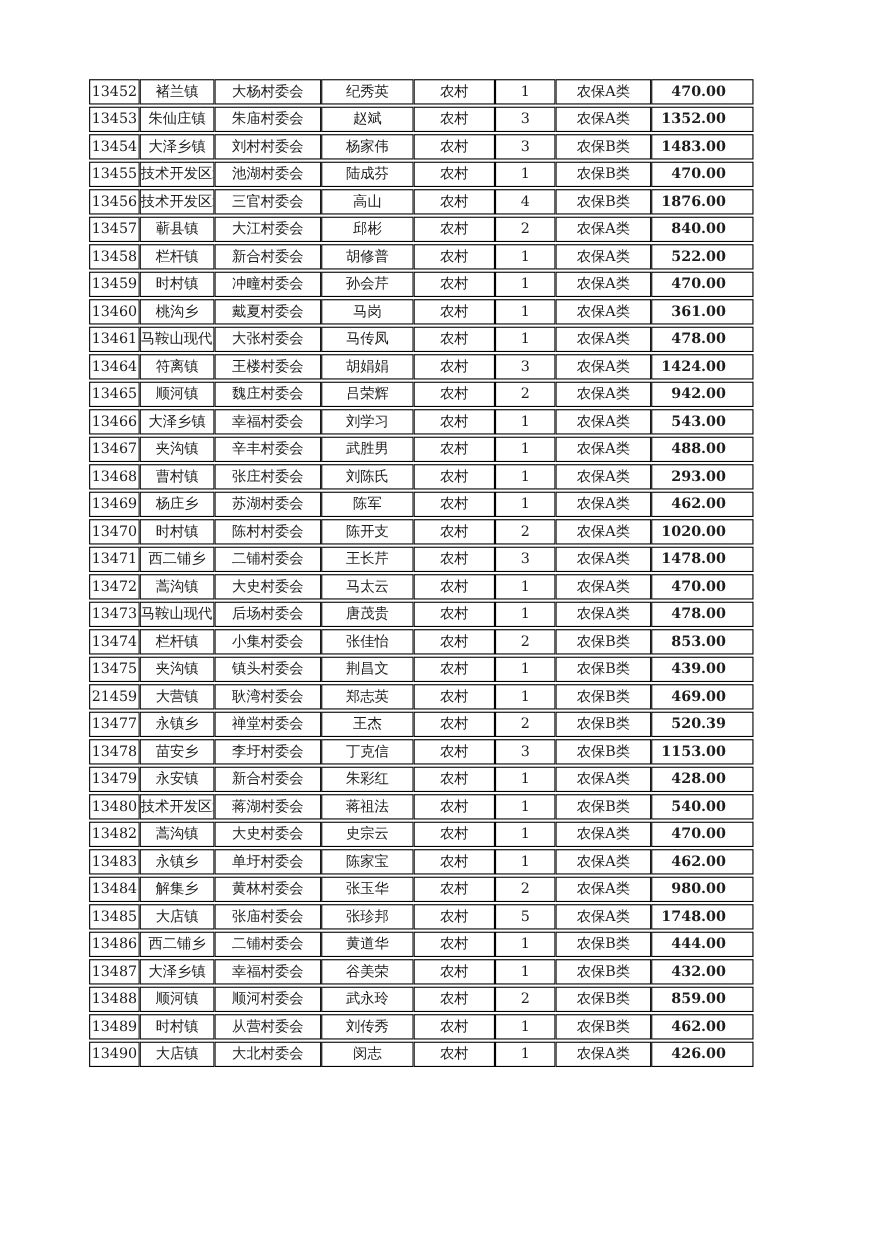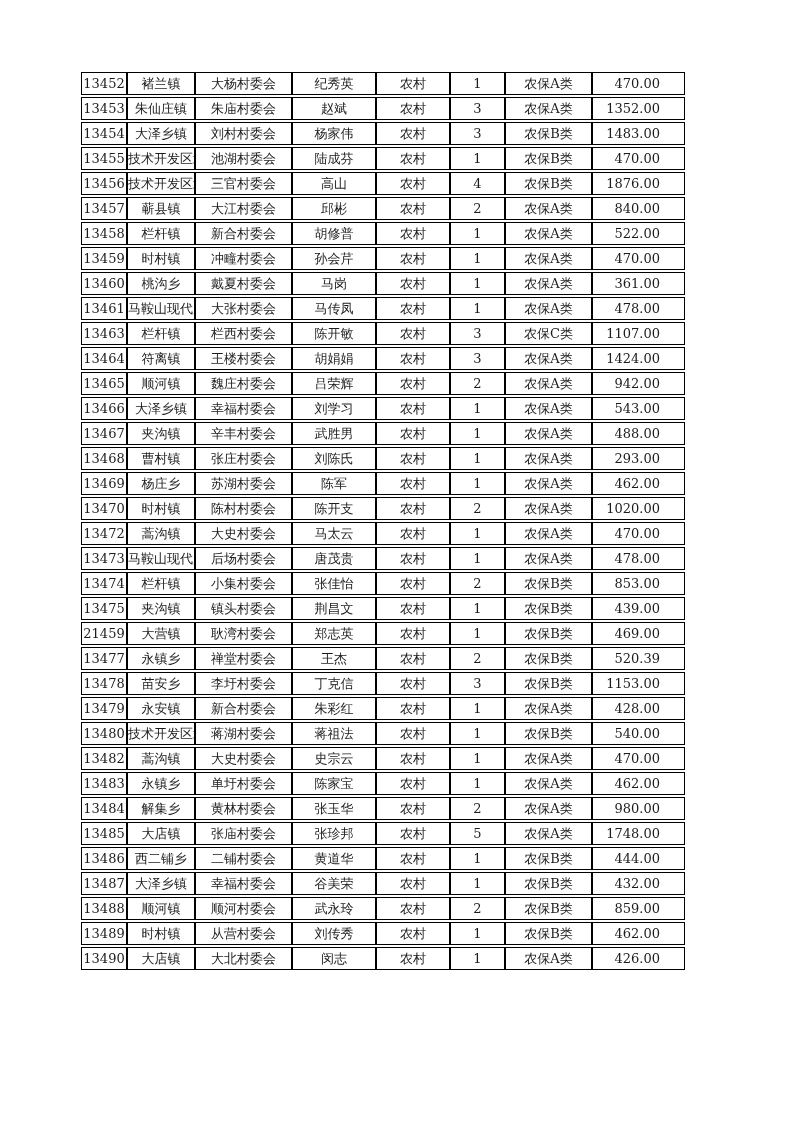--- a/index.html
+++ b/index.html
@@ -41,20 +41,21 @@
     font-size: 13px;
     color: #1c1c1c;
     text-align: center;
     white-space: nowrap;
     overflow: hidden;
     background: #ffffff;
   }
   table.benefit-table td.amount {
     text-align: right;
     padding-right: 24px;
+    font-weight: bold;
   }
   
   col.c-id       { width: 46px; }
   col.c-town     { width: 68px; }
   col.c-village  { width: 97px; }
   col.c-name     { width: 84px; }
   col.c-type     { width: 74px; }
   col.c-count    { width: 55px; }
   col.c-category { width: 87px; }
   col.c-amount   { width: 93px; }
@@ -170,30 +171,20 @@
     <td>13461</td>
     <td>马鞍山现代产业</td>
     <td>大张村委会</td>
     <td>马传凤</td>
     <td>农村</td>
     <td>1</td>
     <td>农保A类</td>
     <td class="amount">478.00</td>
   </tr>
           <tr>
-    <td>13463</td>
-    <td>栏杆镇</td>
-    <td>栏西村委会</td>
-    <td>陈开敏</td>
-    <td>农村</td>
-    <td>3</td>
-    <td>农保C类</td>
-    <td class="amount">1107.00</td>
-  </tr>
-          <tr>
     <td>13464</td>
     <td>符离镇</td>
     <td>王楼村委会</td>
     <td>胡娟娟</td>
     <td>农村</td>
     <td>3</td>
     <td>农保A类</td>
     <td class="amount">1424.00</td>
   </tr>
           <tr>
@@ -248,20 +239,30 @@
   </tr>
           <tr>
     <td>13470</td>
     <td>时村镇</td>
     <td>陈村村委会</td>
     <td>陈开支</td>
     <td>农村</td>
     <td>2</td>
     <td>农保A类</td>
     <td class="amount">1020.00</td>
+  </tr>
+          <tr>
+    <td>13471</td>
+    <td>西二铺乡</td>
+    <td>二铺村委会</td>
+    <td>王长芹</td>
+    <td>农村</td>
+    <td>3</td>
+    <td>农保A类</td>
+    <td class="amount">1478.00</td>
   </tr>
           <tr>
     <td>13472</td>
     <td>蒿沟镇</td>
     <td>大史村委会</td>
     <td>马太云</td>
     <td>农村</td>
     <td>1</td>
     <td>农保A类</td>
     <td class="amount">470.00</td>

